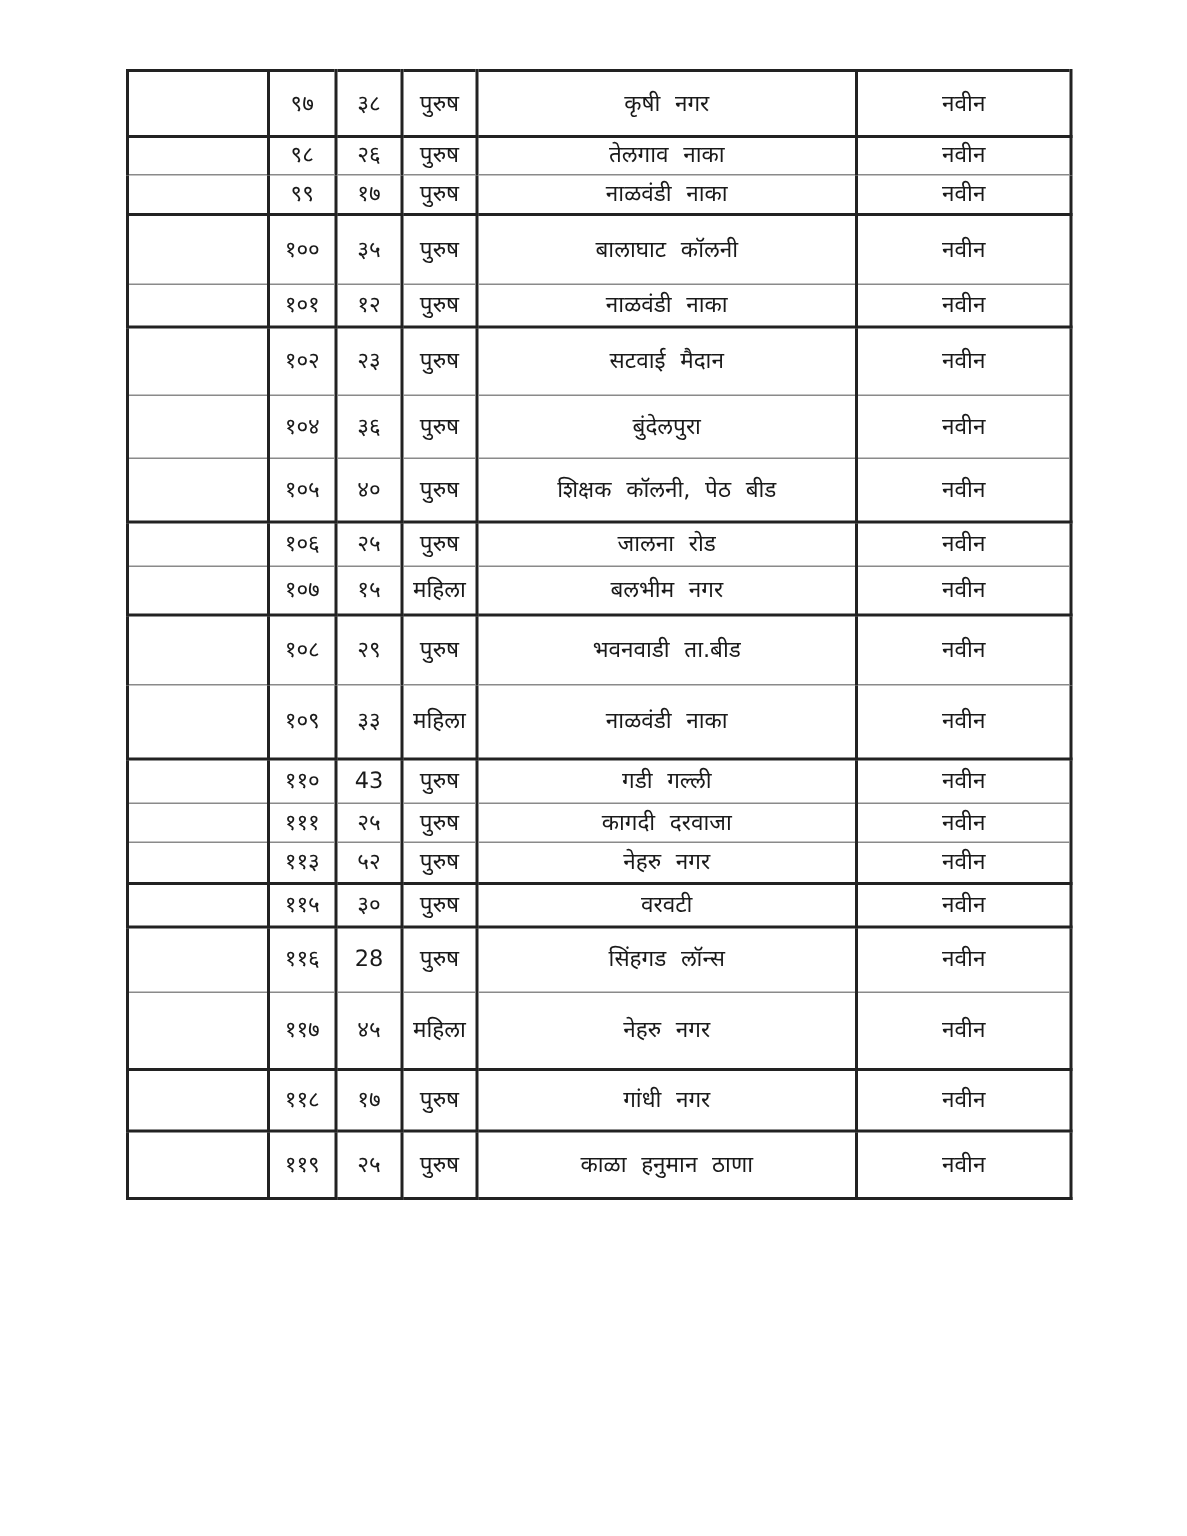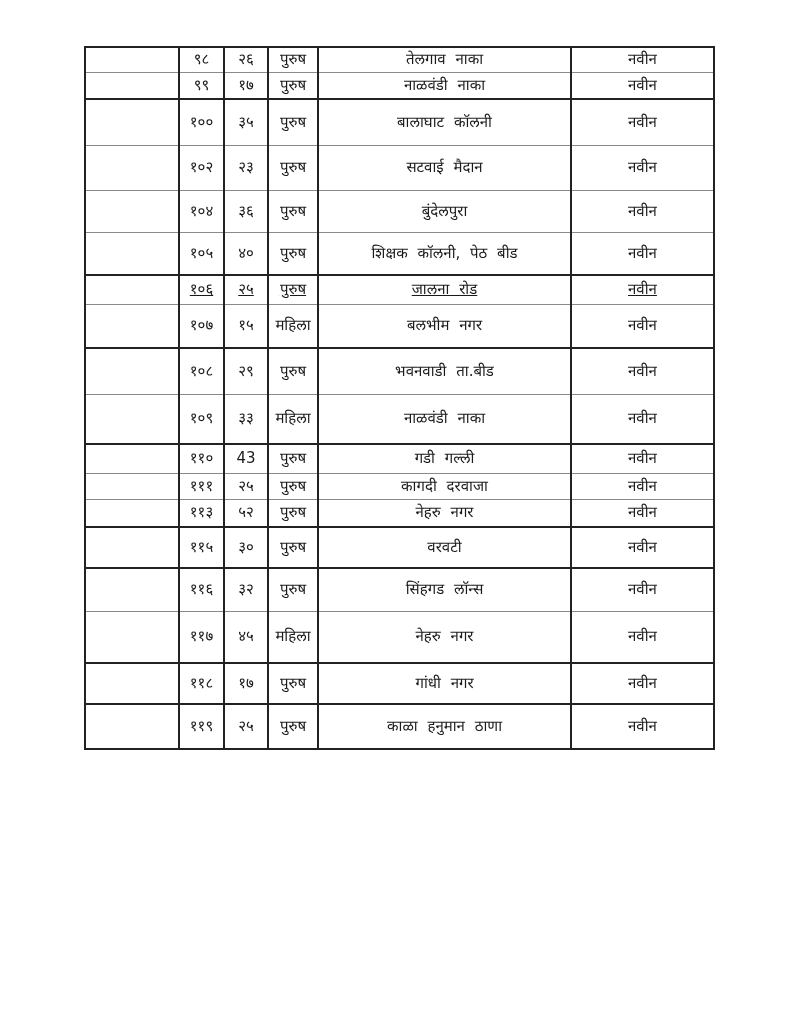--- a/index.html
+++ b/index.html
@@ -61,20 +61,28 @@
   <table class="records">
     <colgroup>
       <col style="width:94px">
       <col style="width:45px">
       <col style="width:44px">
       <col style="width:50px">
       <col style="width:253px">
       <col style="width:143px">
     </colgroup>
     <tbody id="records-body">
+        <tr class="thick" style="height: 44px;">
+          <td class="col-blank"></td>
+          <td class="col-sr">९७</td>
+          <td class="col-age">३८</td>
+          <td class="col-gender">पुरुष</td>
+          <td class="col-address">कृषी नगर</td>
+          <td class="col-status">नवीन</td>
+        </tr>
         <tr style="height: 25px; padding-left: 24px;">
           <td class="col-blank"></td>
           <td class="col-sr">९८</td>
           <td class="col-age">२६</td>
           <td class="col-gender">पुरुष</td>
           <td class="col-address">तेलगाव नाका</td>
           <td class="col-status">नवीन</td>
         </tr>
         <tr class="thick" style="height: 27px;">
           <td class="col-blank"></td>
@@ -85,20 +93,28 @@
           <td class="col-status">नवीन</td>
         </tr>
         <tr style="height: 46px;">
           <td class="col-blank"></td>
           <td class="col-sr">१००</td>
           <td class="col-age">३५</td>
           <td class="col-gender">पुरुष</td>
           <td class="col-address">बालाघाट कॉलनी</td>
           <td class="col-status">नवीन</td>
         </tr>
+        <tr class="thick" style="height: 29px;">
+          <td class="col-blank"></td>
+          <td class="col-sr">१०१</td>
+          <td class="col-age">१२</td>
+          <td class="col-gender">पुरुष</td>
+          <td class="col-address">नाळवंडी नाका</td>
+          <td class="col-status">नवीन</td>
+        </tr>
         <tr style="height: 45px;">
           <td class="col-blank"></td>
           <td class="col-sr">१०२</td>
           <td class="col-age">२३</td>
           <td class="col-gender">पुरुष</td>
           <td class="col-address">सटवाई मैदान</td>
           <td class="col-status">नवीन</td>
         </tr>
         <tr style="height: 42px;">
           <td class="col-blank"></td>
@@ -109,29 +125,29 @@
           <td class="col-status">नवीन</td>
         </tr>
         <tr class="thick" style="height: 43px;">
           <td class="col-blank"></td>
           <td class="col-sr">१०५</td>
           <td class="col-age">४०</td>
           <td class="col-gender">पुरुष</td>
           <td class="col-address">शिक्षक कॉलनी, पेठ बीड</td>
           <td class="col-status">नवीन</td>
         </tr>
-        <tr style="height: 29px; text-decoration: underline;">
+        <tr style="height: 29px;">
           <td class="col-blank"></td>
           <td class="col-sr">१०६</td>
           <td class="col-age">२५</td>
           <td class="col-gender">पुरुष</td>
           <td class="col-address">जालना रोड</td>
           <td class="col-status">नवीन</td>
         </tr>
-        <tr class="thick" style="height: 44px;">
+        <tr class="thick" style="height: 33px;">
           <td class="col-blank"></td>
           <td class="col-sr">१०७</td>
           <td class="col-age">१५</td>
           <td class="col-gender">महिला</td>
           <td class="col-address">बलभीम नगर</td>
           <td class="col-status">नवीन</td>
         </tr>
         <tr style="height: 46px;">
           <td class="col-blank"></td>
           <td class="col-sr">१०८</td>
@@ -165,32 +181,32 @@
           <td class="col-status">नवीन</td>
         </tr>
         <tr class="thick" style="height: 28px;">
           <td class="col-blank"></td>
           <td class="col-sr">११३</td>
           <td class="col-age">५२</td>
           <td class="col-gender">पुरुष</td>
           <td class="col-address">नेहरु नगर</td>
           <td class="col-status">नवीन</td>
         </tr>
-        <tr class="thick" style="height: 41px;">
+        <tr class="thick" style="height: 29px;">
           <td class="col-blank"></td>
           <td class="col-sr">११५</td>
           <td class="col-age">३०</td>
           <td class="col-gender">पुरुष</td>
           <td class="col-address">वरवटी</td>
           <td class="col-status">नवीन</td>
         </tr>
         <tr style="height: 43px;">
           <td class="col-blank"></td>
           <td class="col-sr">११६</td>
-          <td class="col-age">३२</td>
+          <td class="col-age">28</td>
           <td class="col-gender">पुरुष</td>
           <td class="col-address">सिंहगड लॉन्स</td>
           <td class="col-status">नवीन</td>
         </tr>
         <tr class="thick" style="height: 52px;">
           <td class="col-blank"></td>
           <td class="col-sr">११७</td>
           <td class="col-age">४५</td>
           <td class="col-gender">महिला</td>
           <td class="col-address">नेहरु नगर</td>

